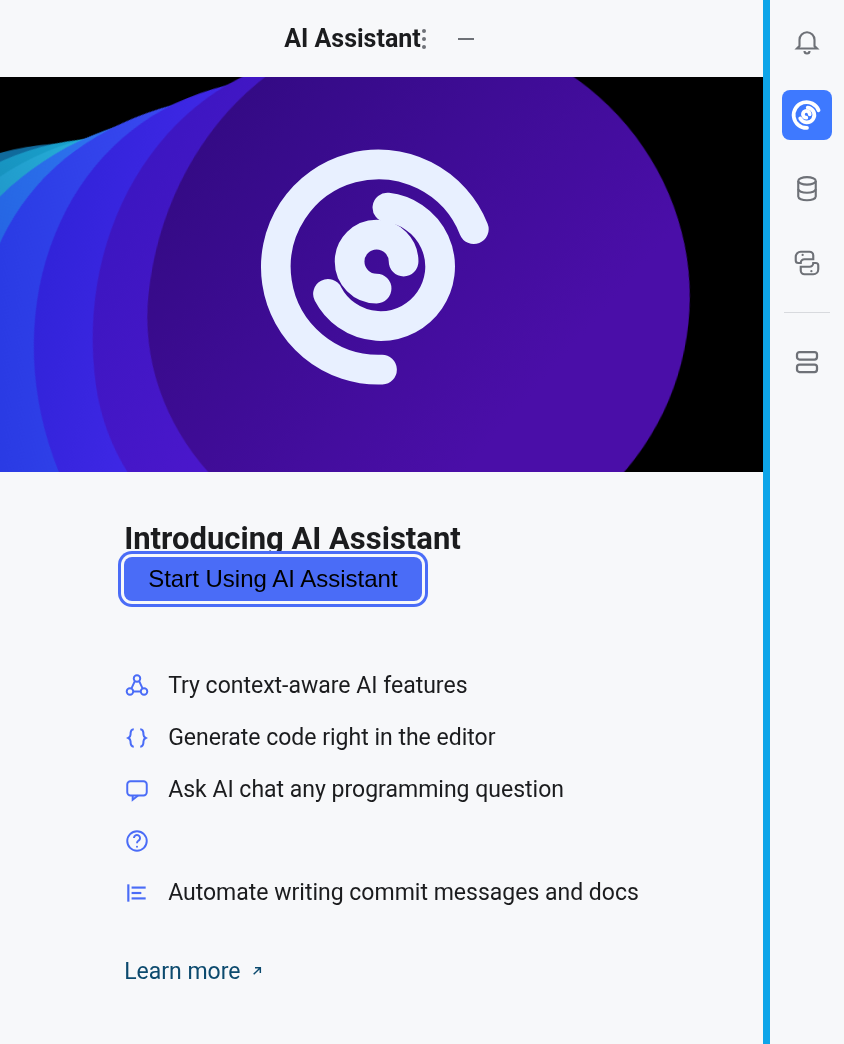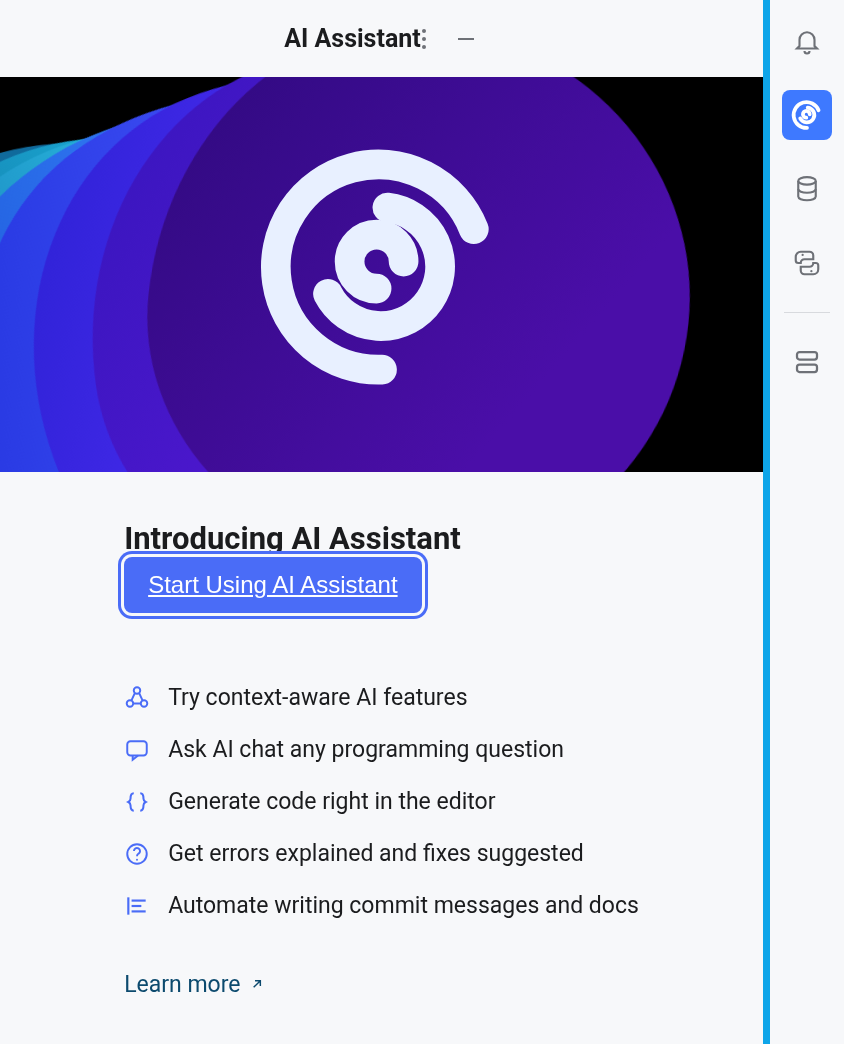--- a/index.html
+++ b/index.html
@@ -76,29 +76,28 @@
       padding: 48px 58px 28px 58px;
     }
     .intro-heading {
       font-size: 31px;
       font-weight: 700;
       color: #1b1c1e;
     }
     .cta-button {
       display: inline-block;
       background: #4a6cf7;
-      color: #ffffff;
+      color: #000000;
       font-size: 24px;
       font-weight: 400;
-      padding: 14px 24px;
+      padding: 8px 24px;
       border-radius: 8px;
       border: none;
       cursor: pointer;
       box-shadow: 0 0 0 3px #f7f8fa, 0 0 0 6px #4a6cf7;
-      text-decoration: underline;
     }
     .feature-list {
       margin-top: 71px;
       list-style: none;
       display: flex;
       flex-direction: column;
       gap: 25px;
     }
     .feature-item {
       display: flex;
@@ -210,45 +209,44 @@
               <circle cx="12" cy="5" r="3"></circle>
               <circle cx="5.5" cy="17" r="3"></circle>
               <circle cx="18.5" cy="17" r="3"></circle>
               <path d="M10 7.5 L7 14 M14 7.5 L17 14 M8.5 17 L15.5 17"></path>
             </svg>
         </span>
         <span class="feature-text">Try context-aware AI features</span>
       </li>
       <li class="feature-item">
         <span class="feature-icon">
+          <svg width="26" height="26" viewBox="0 0 24 24" fill="none" stroke="currentColor" stroke-width="1.9">
+              <path d="M9 4 C6 4 6 7 6 9 C6 11 4 12 4 12 C4 12 6 13 6 15 C6 17 6 20 9 20"></path>
+              <path d="M15 4 C18 4 18 7 18 9 C18 11 20 12 20 12 C20 12 18 13 18 15 C18 17 18 20 15 20"></path>
+            </svg>
+        </span>
+        <span class="feature-text">Generate code right in the editor</span>
+      </li>
+      <li class="feature-item">
+        <span class="feature-icon">
           <svg width="26" height="26" viewBox="0 0 24 24" fill="none" stroke="currentColor" stroke-width="1.8">
               <rect x="3" y="4" width="18" height="13" rx="3"></rect>
               <path d="M8 17 L8 21 L13 17"></path>
             </svg>
         </span>
         <span class="feature-text">Ask AI chat any programming question</span>
-      </li>
-      <li class="feature-item">
-        <span class="feature-icon">
-          <svg width="26" height="26" viewBox="0 0 24 24" fill="none" stroke="currentColor" stroke-width="1.9">
-              <path d="M9 4 C6 4 6 7 6 9 C6 11 4 12 4 12 C4 12 6 13 6 15 C6 17 6 20 9 20"></path>
-              <path d="M15 4 C18 4 18 7 18 9 C18 11 20 12 20 12 C20 12 18 13 18 15 C18 17 18 20 15 20"></path>
-            </svg>
-        </span>
-        <span class="feature-text">Generate code right in the editor</span>
       </li>
       <li class="feature-item">
         <span class="feature-icon">
           <svg width="26" height="26" viewBox="0 0 24 24" fill="none" stroke="currentColor" stroke-width="1.8">
               <circle cx="12" cy="12" r="9"></circle>
               <path d="M9.2 9.2 a2.8 2.8 0 1 1 4.3 2.4 c-1 .7-1.5 1.2-1.5 2.4"></path>
               <circle cx="12" cy="17.3" r="0.9" fill="currentColor" stroke="none"></circle>
             </svg>
         </span>
-        <span class="feature-text">Get errors explained and fixes suggested</span>
       </li>
       <li class="feature-item">
         <span class="feature-icon">
           <svg width="26" height="26" viewBox="0 0 24 24" fill="none" stroke="currentColor" stroke-width="2">
               <line x1="4" y1="4" x2="4" y2="20"></line>
               <line x1="7" y1="7" x2="20" y2="7"></line>
               <line x1="7" y1="12" x2="16" y2="12"></line>
               <line x1="7" y1="17" x2="20" y2="17"></line>
             </svg>
         </span>

